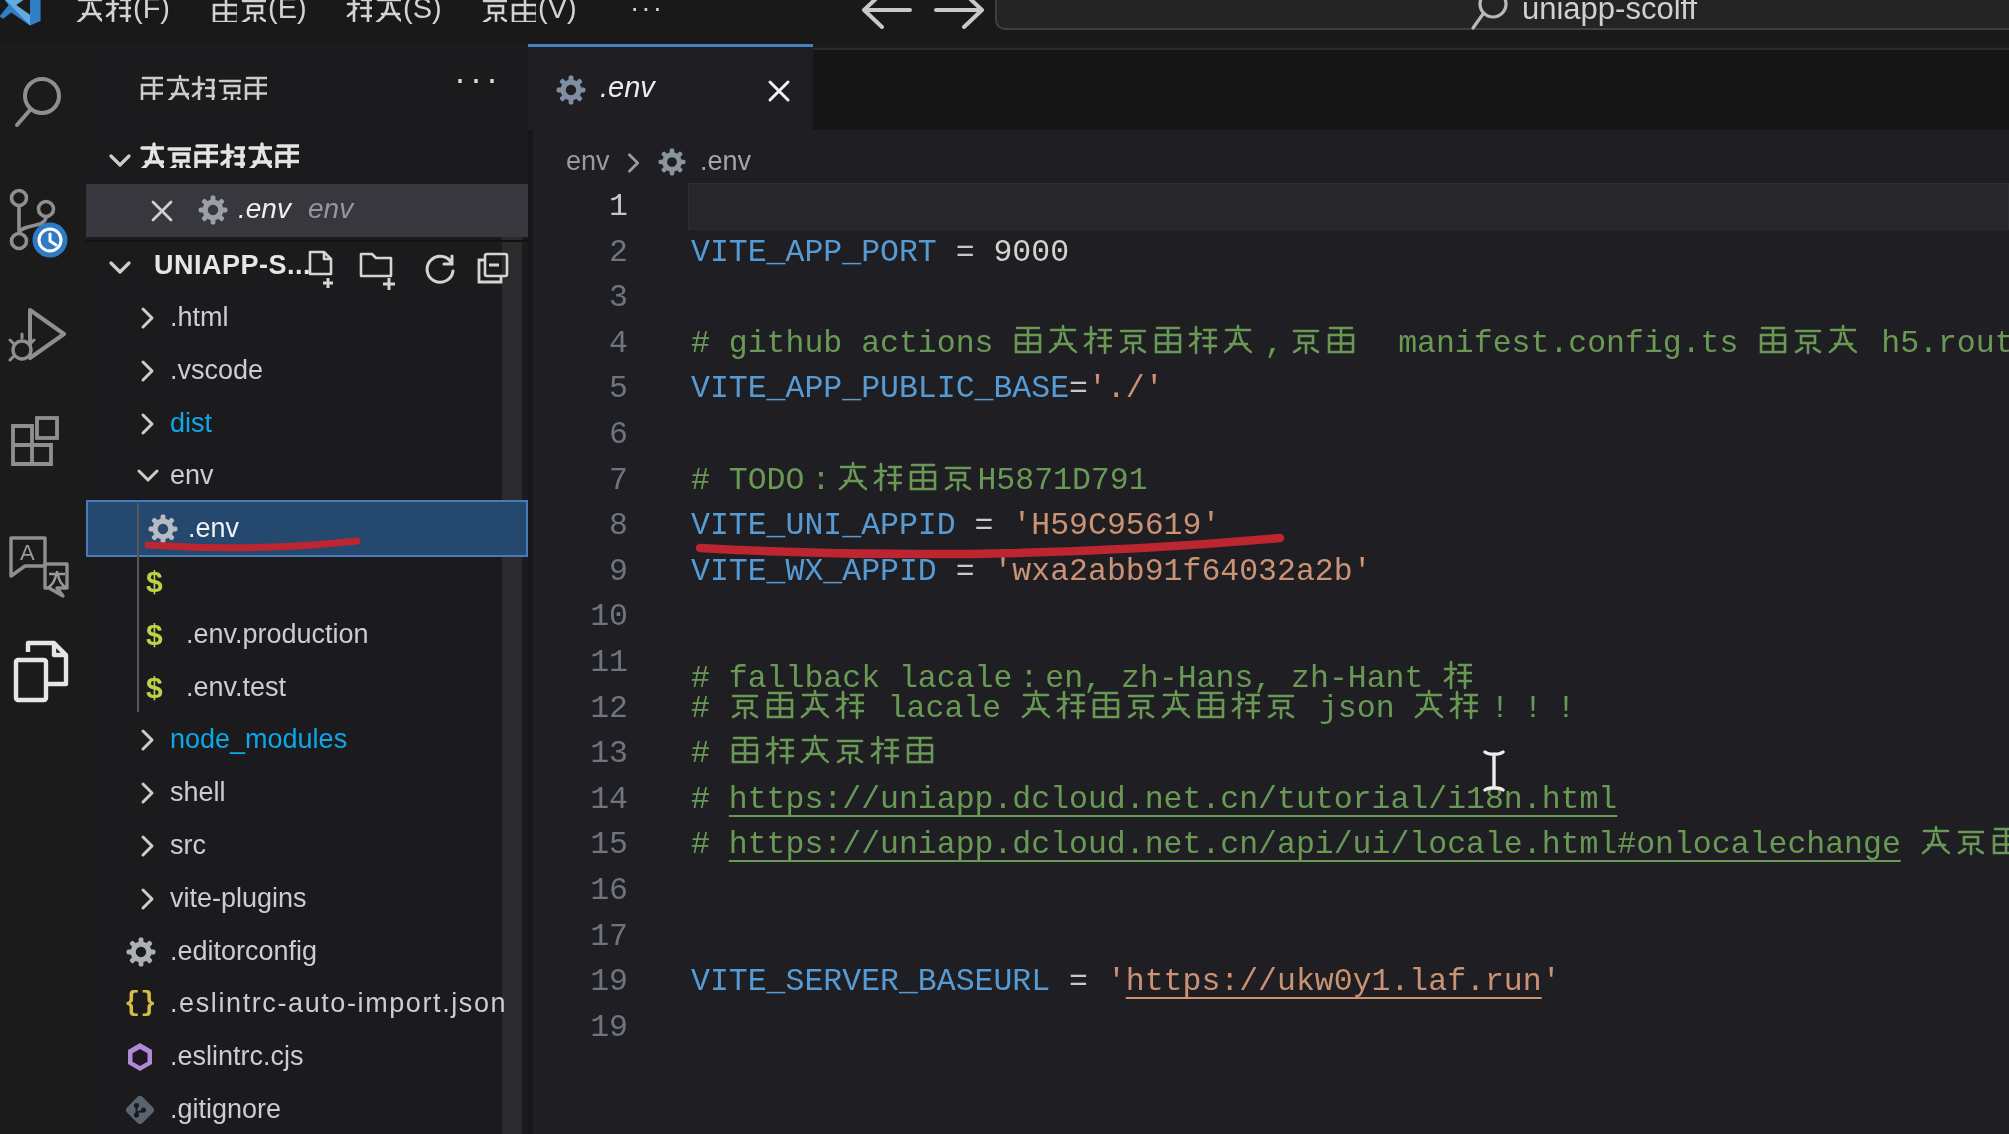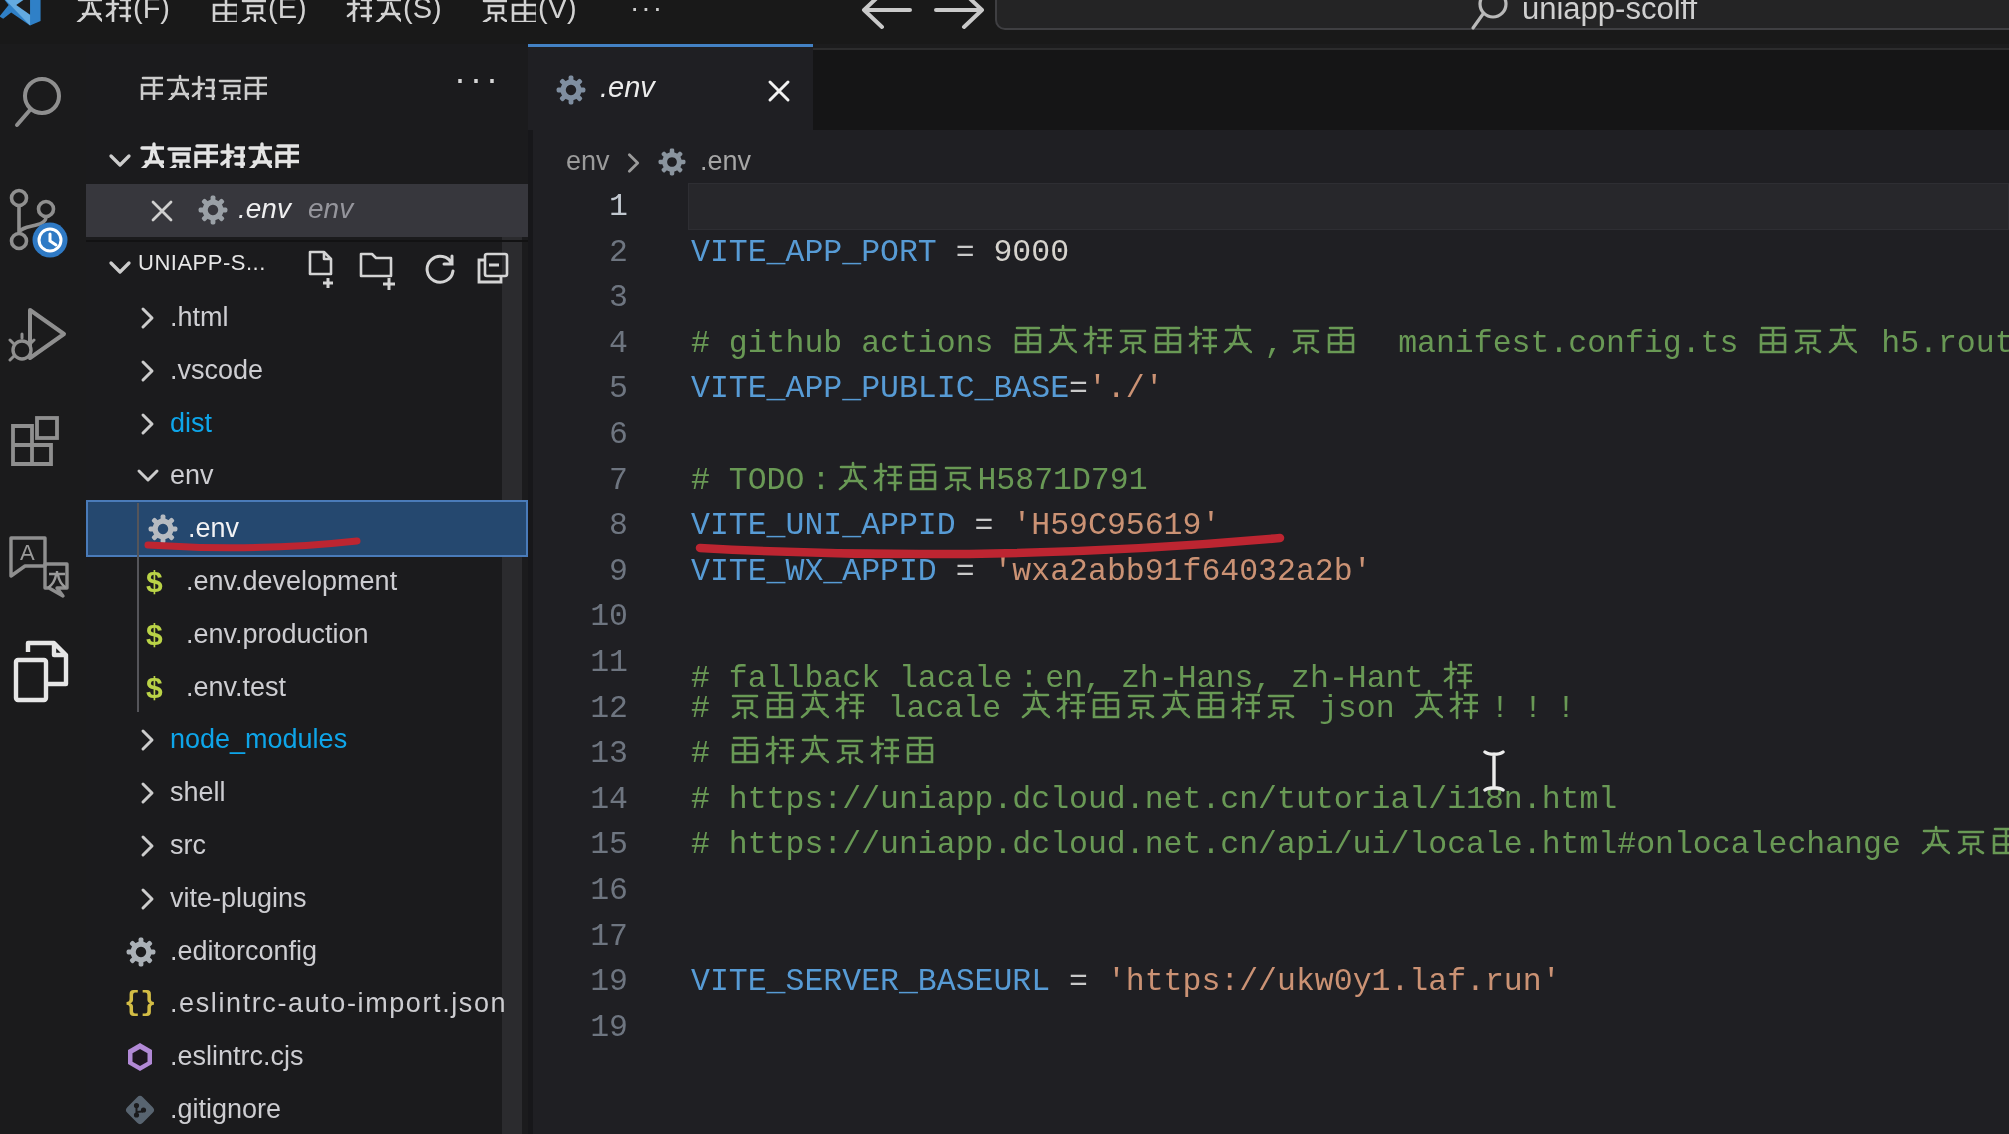--- a/index.html
+++ b/index.html
@@ -22,21 +22,21 @@
 .hdr svg.cj{width:26px;height:26px;margin-right:1px;vertical-align:-3px}
 .trow{position:absolute;left:0;width:442px;height:53px;line-height:53px;font-size:27px;color:#cdcdd1;white-space:nowrap}
 .dim{color:#0ea5e9}
 
 #editor{left:528px;top:44px;width:1481px;height:1090px;background:#1f1f23}
 #tabstrip{left:0;top:0;width:1481px;height:86px;background:#151516}
 #tab1{left:0;top:0;width:285px;height:86px;background:#1f1f23;border-top:3px solid #4381c4}
 .codeline{position:absolute;left:163px;height:46px;line-height:46px;font-size:31.5px;white-space:pre;font-family:"Liberation Mono",monospace}
 .lnum{position:absolute;left:0px;width:100px;height:46px;line-height:46px;font-size:31.5px;text-align:right;color:#6e7580;font-family:"Liberation Mono",monospace}
 .k{color:#579bd5}.o{color:#c9c9c9}.s{color:#cb9274}.n{color:#d6d3cd}.cm{color:#699955}
-.lnk{text-underline-offset:7px;text-decoration-thickness:2px}
+.lnk{text-decoration:underline;text-underline-offset:7px;text-decoration-thickness:2px}
 </style></head>
 <body>
 <svg width="0" height="0" style="position:absolute">
 <defs>
 <g id="g1" fill="none" stroke="currentColor" stroke-width="2.6" stroke-linecap="round">
         <path d="M5 4 H27 M16 4 V9 M4 11 H28 V28 H4 Z M4 19.5 H28 M16 11 V28"></path>
       </g>
 <g id="g2" fill="none" stroke="currentColor" stroke-width="2.6" stroke-linecap="round">
         <path d="M4 6 H28 M16 2 V6 M14 9 C14 17 9 24 3 28 M17 9 C19 18 24 25 29 28 M8 20 H25"></path>
       </g>
@@ -215,21 +215,21 @@
         <use href="#gear"></use>
       </svg>
     <span class="abs" style="left:152px;top:9px;font-size:28px;font-style:italic;color:#efeff0">.env</span>
     <span class="abs" style="left:222px;top:9px;font-size:28px;font-style:italic;color:#95959c">env</span>
   </div>
   <div class="abs" style="left:0;top:196px;width:442px;height:2px;background:#121213"></div>
   
   <svg class="abs" style="left:20px;top:209px" width="28" height="28" viewBox="0 0 28 28">
       <path d="M5 10 L14 19 L23 10" stroke="#cccccc" stroke-width="3.3" fill="none" stroke-linecap="round" stroke-linejoin="round"></path>
     </svg>
-  <span class="abs" style="left:52px;top:206px;font-size:22px;font-weight:normal;color:#e6e6e6;letter-spacing:0.5px">UNIAPP-S...</span>
+  <span class="abs" style="left:68px;top:206px;font-size:27px;font-weight:bold;color:#e6e6e6;letter-spacing:0.5px">UNIAPP-S...</span>
   <g id="hdricons"></g>
   <svg class="abs" style="left:216px;top:204px" width="38" height="40" viewBox="0 0 38 40">
       <g stroke="#d4d4d4" stroke-width="2.6" fill="none" stroke-linejoin="round">
         <path d="M8 4 H22 L29 11 V26 H8 Z M22 4 V11 H29"></path>
         <path d="M26 30 V40 M21 35 H31" stroke-width="3"></path>
       </g>
     </svg>
   <svg class="abs" style="left:272px;top:204px" width="42" height="46" viewBox="0 0 42 46">
       <g stroke="#d4d4d4" stroke-width="2.6" fill="none" stroke-linejoin="round">
         <path d="M3 6 H14 L18 10 H33 V28 H3 Z"></path>
@@ -273,21 +273,20 @@
   
   <div class="abs" style="left:0;top:456px;width:442px;height:57px;background:#25486f;border:2px solid #4a7bb9">
     <svg class="abs" style="left:60px;top:12px" width="30" height="30" viewBox="0 0 30 30" color="#b6bbc1">
         <use href="#gear"></use>
       </svg>
     <span class="abs" style="left:100px;top:11px;font-size:27px;color:#f2f2f4">.env</span>
   </div>
   <div class="abs" style="left:51px;top:459px;width:2px;height:209px;background:#55555a"></div>
   <div class="trow" style="top:511px">
       <span class="abs" style="left:60px;top:0;font-size:30px;font-weight:bold;color:#bad347">$</span>
-      <span class="abs" style="left:100px">.env.development</span>
     </div>
   <div class="trow" style="top:564px">
       <span class="abs" style="left:60px;top:0;font-size:30px;font-weight:bold;color:#bad347">$</span>
       <span class="abs" style="left:100px">.env.production</span>
     </div>
   <div class="trow" style="top:617px">
       <span class="abs" style="left:60px;top:0;font-size:30px;font-weight:bold;color:#bad347">$</span>
       <span class="abs" style="left:100px">.env.test</span>
     </div>
   <div class="trow" style="top:669px">

